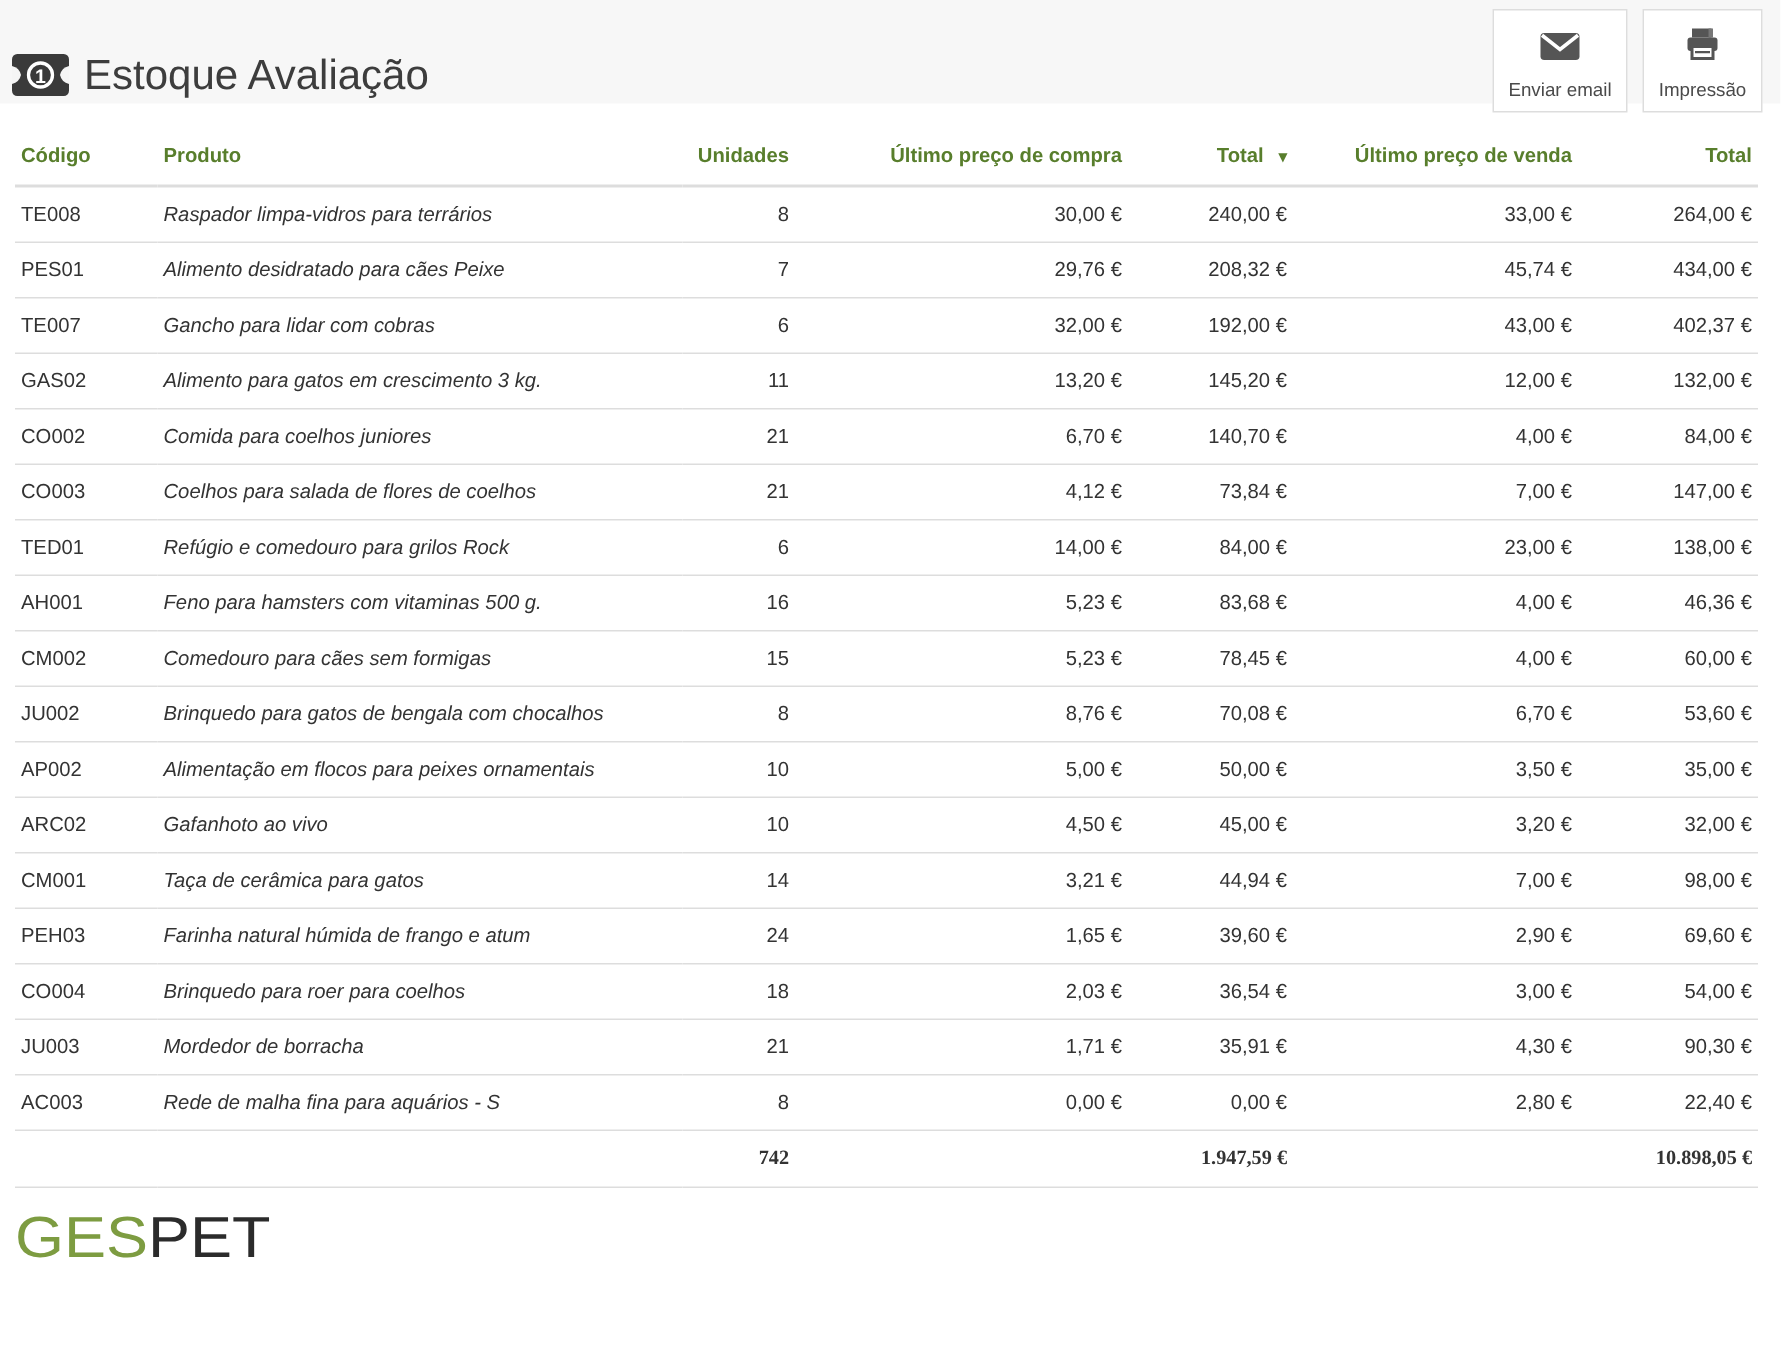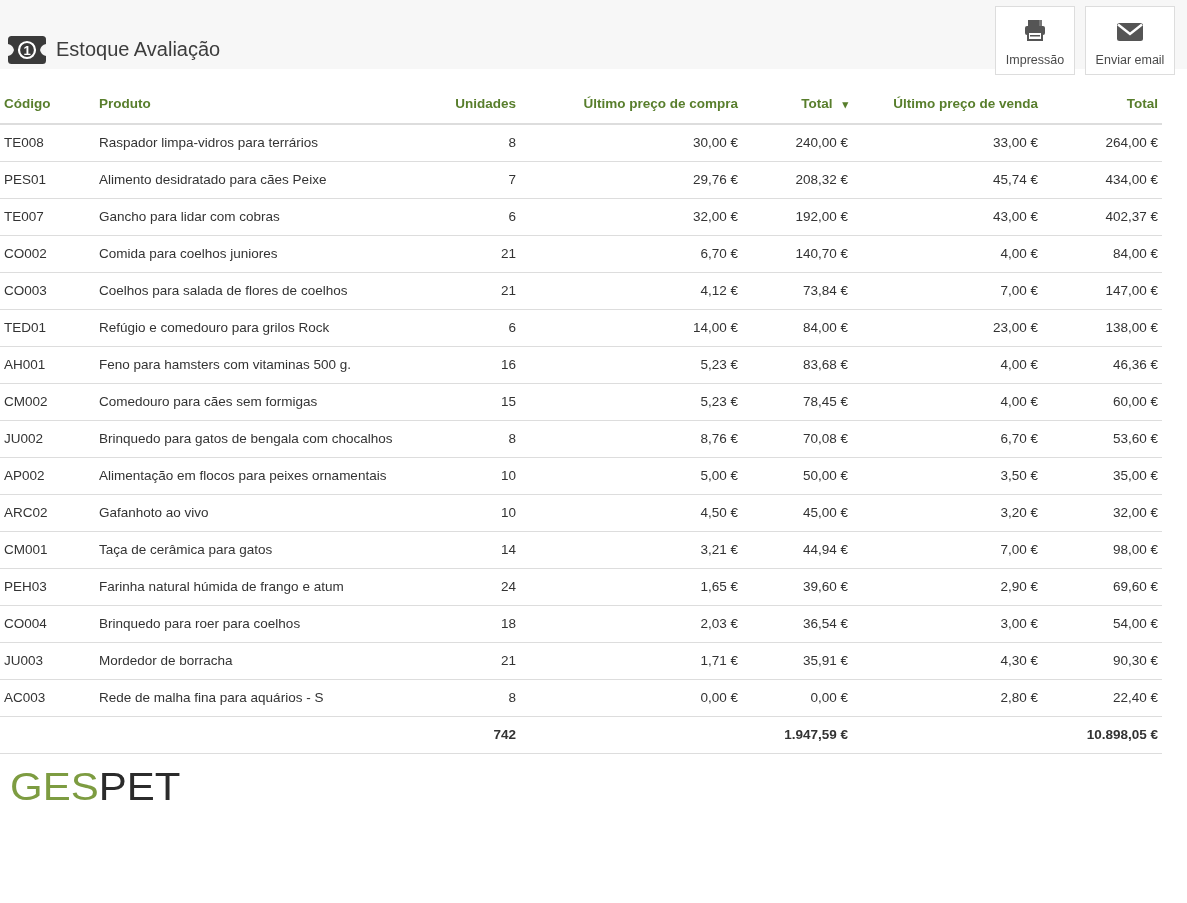--- a/index.html
+++ b/index.html
@@ -20,21 +20,21 @@
     padding:6px 12px 0 8px;
   }
   .title-group{
     display:flex;
     align-items:center;
     gap:10px;
     margin-top:24px;
   }
   .money-icon svg{display:block;}
   .page-title{
-    font-size:20px;
+    font-size:28px;
     color:#3d3d3d;
   }
   .actions{display:flex;gap:10px;}
   .action-btn{
     width:66px;
     height:54px;
     background:#ffffff;
     border:1px solid #ddd;
     display:flex;
     flex-direction:column;
@@ -46,21 +46,21 @@
   }
   .action-btn .btn-icon{margin-bottom:6px;}
   .action-btn .btn-label{
     font-size:12.5px;
     color:#4a4a4a;
     white-space:nowrap;
   }
   
   .report-table{
     width:1162px;
-    margin:16px 15px 0 0;
+    margin:16px 15px 0 10px;
     border-collapse:collapse;
     table-layout:fixed;
   }
   .report-table th{
     color:#587e2c;
     font-weight:bold;
     font-size:13.5px;
     padding:11px 4px 12px 4px;
     border-bottom:2px solid #ddd;
     white-space:nowrap;
@@ -69,30 +69,31 @@
   .report-table td{
     font-size:13.5px;
     color:#333;
     padding:10px 4px 11px 4px;
     border-bottom:1px solid #ddd;
     white-space:nowrap;
     overflow:hidden;
   }
   .al{text-align:left;}
   .ar{text-align:right;}
-  .col-product-cell{color:#688b34;}
+  .col-product-cell{color:#688b34;font-style:italic;}
   .sort-caret{
     font-size:11px;
     color:#587e2c;
     margin-left:10px;
   }
   tfoot td{
     font-weight:bold;
     border-bottom:none;
     padding-top:12px;
+    font-family:Liberation Serif, serif;
   }
   
   .logo{
     margin:14px 0 0 10px;
     font-size:42px;
     font-weight:300;
     letter-spacing:0px;
     line-height:1;
     transform:scaleY(0.92);
     transform-origin:left top;
@@ -110,40 +111,40 @@
         <rect x="0" y="0" width="38" height="28" rx="3.5" fill="#3a3a3a"></rect>
         <path d="M0 8 a8 8 0 0 1 6 6 a8 8 0 0 1 -6 6 Z" fill="#ffffff" opacity="0.95"></path>
         <path d="M38 8 a8 8 0 0 0 -6 6 a8 8 0 0 0 6 6 Z" fill="#ffffff" opacity="0.95"></path>
         <circle cx="19" cy="14" r="8" fill="#3a3a3a" stroke="#ffffff" stroke-width="2.2"></circle>
         <text x="19" y="19" text-anchor="middle" font-size="13" font-weight="bold" fill="#ffffff" font-family="Liberation Sans, sans-serif">1</text>
       </svg>
     </span>
     <span class="page-title">Estoque Avaliação</span>
   </div>
   <div class="actions">
+    <div class="action-btn" style="width:76px;">
+      <span class="btn-icon">
+        <svg width="28" height="22" viewBox="0 0 28 22">
+          <rect x="1" y="2" width="26" height="18" rx="2.5" fill="#555"></rect>
+          <path d="M2 3.5 L14 13 L26 3.5" fill="none" stroke="#ffffff" stroke-width="2.4"></path>
+        </svg>
+      </span>
+      <span class="btn-label">Enviar email</span>
+    </div>
     <div class="action-btn">
       <span class="btn-icon">
         <svg width="26" height="24" viewBox="0 0 26 24">
           <rect x="6" y="1" width="13" height="6" fill="#555"></rect>
           <rect x="17" y="1" width="3" height="6" fill="#777"></rect>
           <rect x="3" y="7" width="20" height="9" rx="2" fill="#555"></rect>
           <rect x="6" y="13" width="14" height="8" fill="#ffffff" stroke="#555" stroke-width="2"></rect>
           <rect x="8" y="16" width="10" height="1.5" fill="#555"></rect>
         </svg>
       </span>
       <span class="btn-label">Impressão</span>
-    </div>
-    <div class="action-btn" style="width:76px;">
-      <span class="btn-icon">
-        <svg width="28" height="22" viewBox="0 0 28 22">
-          <rect x="1" y="2" width="26" height="18" rx="2.5" fill="#555"></rect>
-          <path d="M2 3.5 L14 13 L26 3.5" fill="none" stroke="#ffffff" stroke-width="2.4"></path>
-        </svg>
-      </span>
-      <span class="btn-label">Enviar email</span>
     </div>
   </div>
 </div>
 
 <table class="report-table">
   <colgroup>
     <col style="width:95px">
     <col style="width:350px">
     <col style="width:75px">
     <col style="width:222px">
@@ -184,20 +185,29 @@
       <tr>
         <td class="al">TE007</td>
         <td class="al col-product-cell">Gancho para lidar com cobras</td>
         <td class="ar">6</td>
         <td class="ar">32,00 €</td>
         <td class="ar">192,00 €</td>
         <td class="ar">43,00 €</td>
         <td class="ar">402,37 €</td>
       </tr>
       <tr>
+        <td class="al">GAS02</td>
+        <td class="al col-product-cell">Alimento para gatos em crescimento 3 kg.</td>
+        <td class="ar">11</td>
+        <td class="ar">13,20 €</td>
+        <td class="ar">145,20 €</td>
+        <td class="ar">12,00 €</td>
+        <td class="ar">132,00 €</td>
+      </tr>
+      <tr>
         <td class="al">CO002</td>
         <td class="al col-product-cell">Comida para coelhos juniores</td>
         <td class="ar">21</td>
         <td class="ar">6,70 €</td>
         <td class="ar">140,70 €</td>
         <td class="ar">4,00 €</td>
         <td class="ar">84,00 €</td>
       </tr>
       <tr>
         <td class="al">CO003</td>

